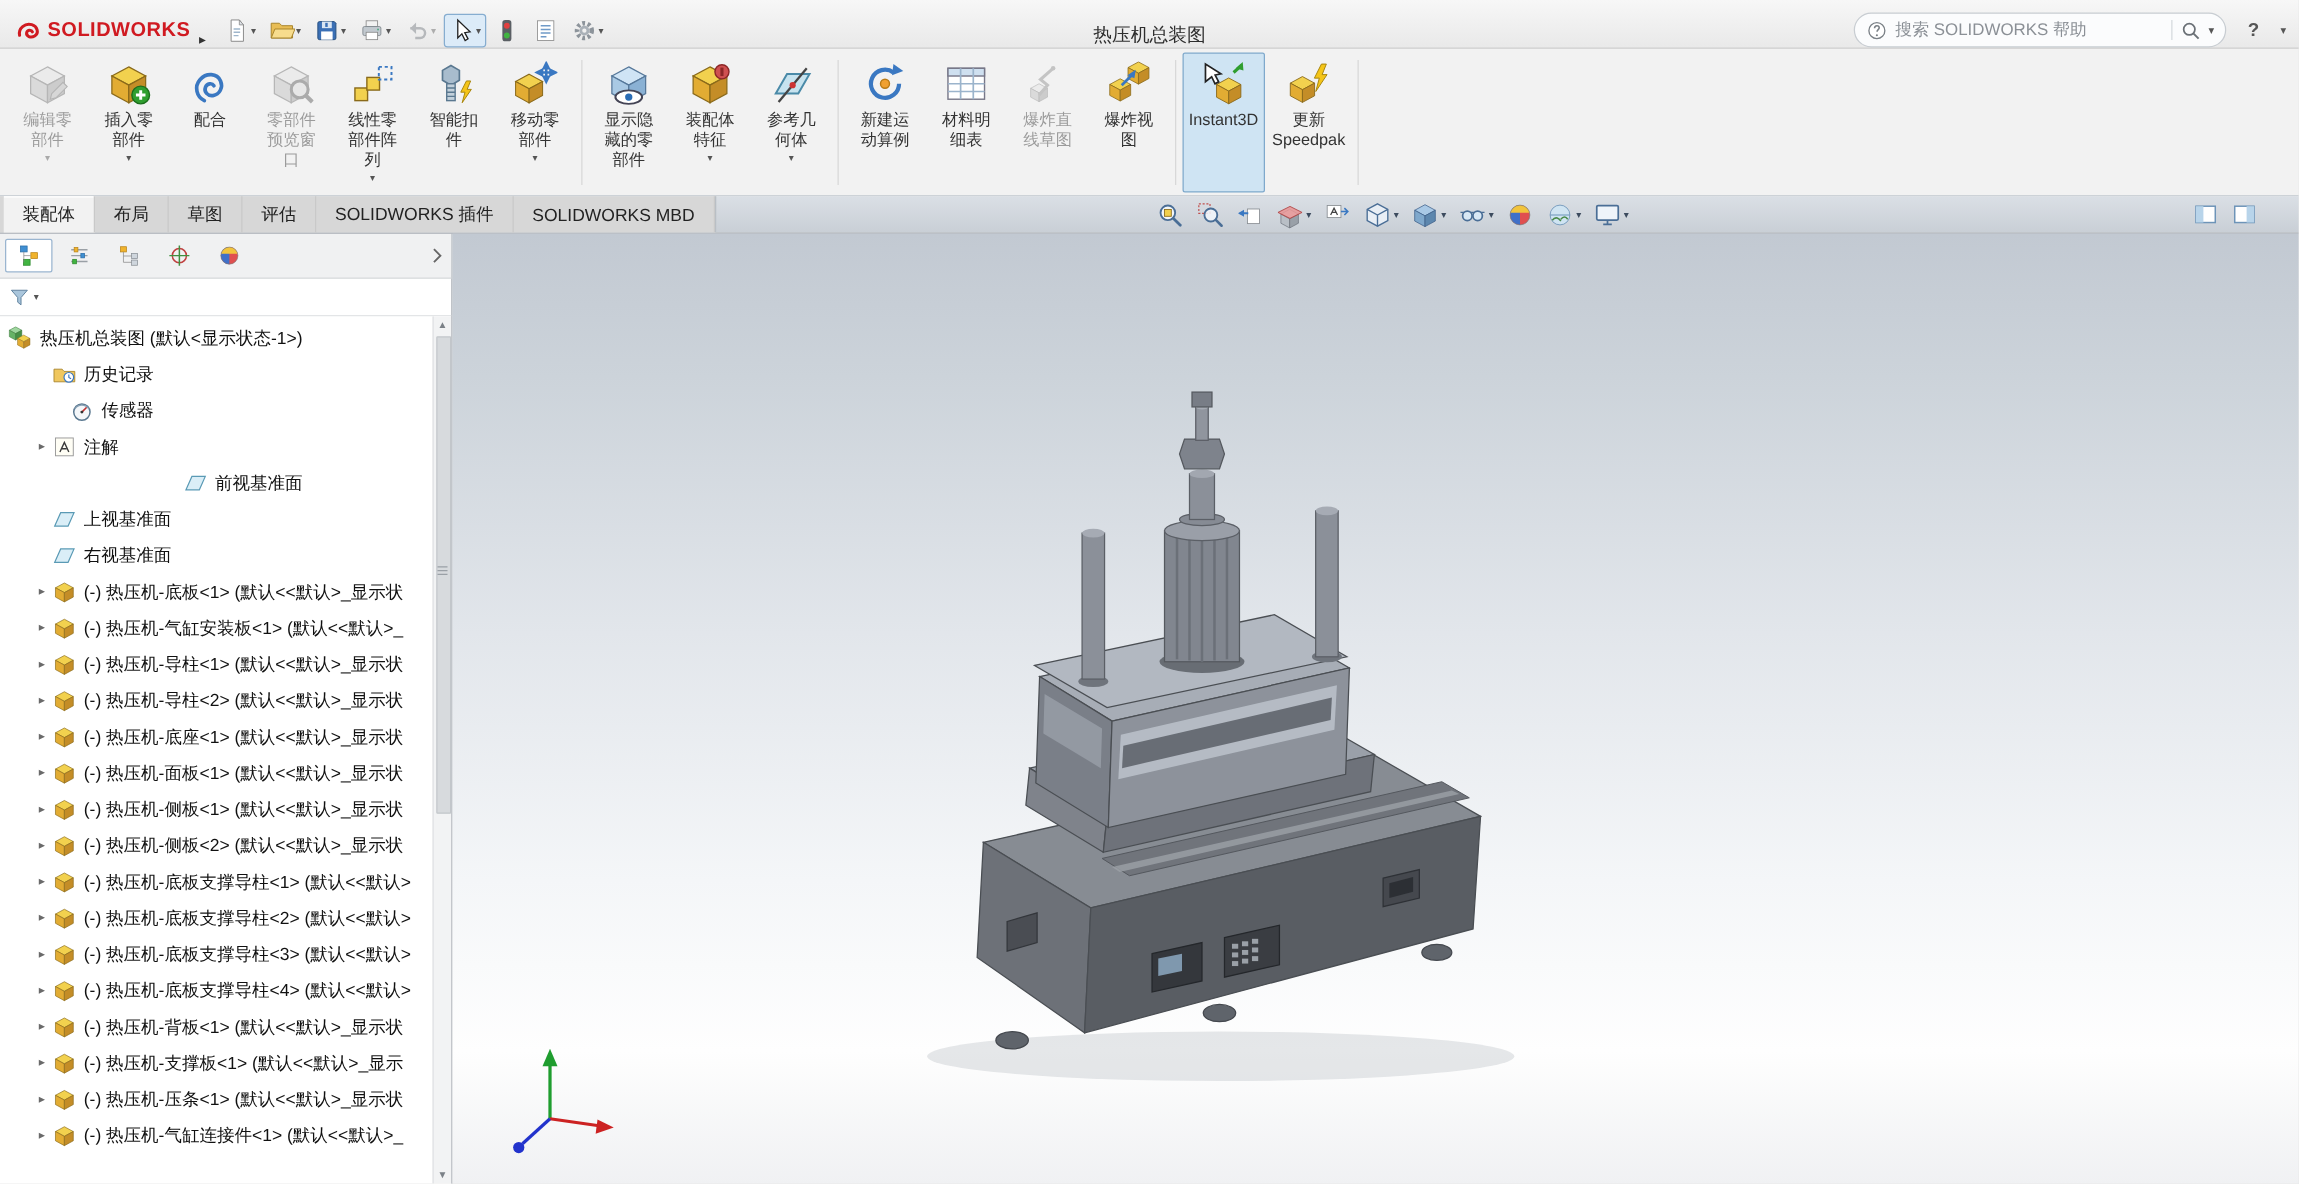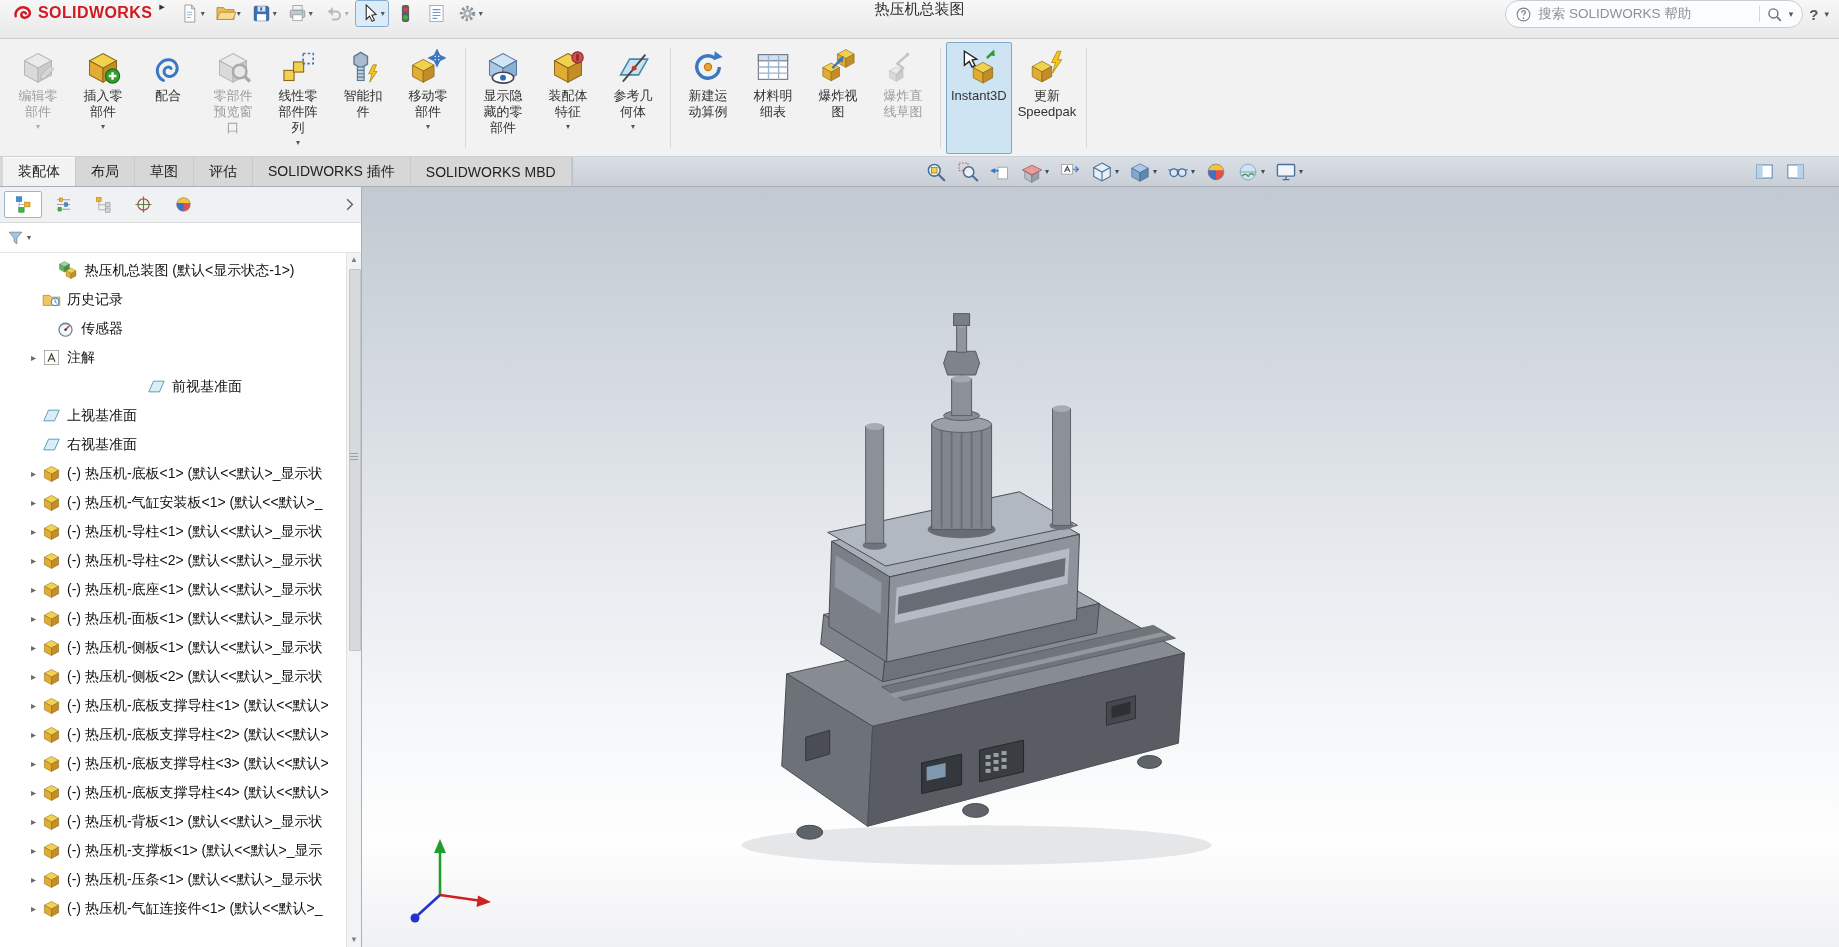--- a/index.html
+++ b/index.html
@@ -1,35 +1,35 @@
 <!DOCTYPE html>
 <html><head>
 <meta charset="utf-8">
 <style>
   html,body{margin:0;padding:0}
   body{width:1839px;height:947px;overflow:hidden;font-family:"Liberation Sans","DejaVu Sans",sans-serif;font-size:14px;color:#222;background:#e8e8e8}
   .app{display:flex;flex-direction:column;width:1839px;height:947px}
   svg{display:block}
 
   
-  .titlebar{height:38px;flex:0 0 38px;background:linear-gradient(#f7f7f7,#e9e9e9);border-bottom:1px solid #cfcfcf;display:flex;align-items:flex-start;padding:0 10px;position:relative}
+  .titlebar{height:38px;flex:0 0 38px;background:linear-gradient(#f7f7f7,#e9e9e9);border-bottom:1px solid #cfcfcf;display:flex;align-items:flex-end;padding:0 10px;position:relative}
   .logo{display:flex;align-items:center;gap:2px}
   .swirl{width:26px;height:26px}
   .swirl svg{width:100%;height:100%}
   .brand{color:#d01a21;font-weight:bold;font-size:16px;letter-spacing:.4px}
   .menuarrow{margin:0 10px 0 7px;color:#333;font-size:11px;cursor:pointer}
   .qat{display:flex;align-items:center;gap:2px}
   .qbtn{display:flex;align-items:center;padding:2px 3px;border:1px solid transparent;border-radius:3px;cursor:pointer}
   .qic{width:21px;height:21px;display:block}
   .qic svg{width:100%;height:100%}
   .qdd{font-size:8px;color:#555;margin-left:1px}
   .qbtn.disabled{opacity:.42;filter:grayscale(.9)}
   .qbtn.pressed{background:#dcebf8;border-color:#86add0}
   .doctitle{position:absolute;left:50%;transform:translateX(-50%);font-size:15px;color:#2e2e2e;white-space:nowrap}
-  .tright{position:absolute;right:10px;display:flex;align-items:center;gap:6px}
+  .tright{position:absolute;right:10px;display:flex;align-items:center;gap:17px}
   .searchbox{display:flex;align-items:center;gap:6px;background:#fbfcfd;border:1px solid #c8cdd2;border-radius:14px;height:26px;padding:0 9px;width:278px}
   .sic{width:17px;height:17px;display:block}
   .sic svg{width:100%;height:100%}
   .sph{color:#8b9096;font-size:13.5px;flex:1;white-space:nowrap;overflow:hidden}
   .sdiv{width:1px;height:16px;background:#d5d9dd}
   .helpq{color:#555;font-size:15px;font-weight:bold;cursor:pointer}
   .tdd{color:#555;font-size:9px;cursor:pointer}
 
   
   .ribbon{height:112px;flex:0 0 112px;background:#f2f2f2;border-bottom:1px solid #cdd2d7;display:flex;align-items:stretch;padding:3px 6px 2px;gap:1px}
@@ -395,57 +395,57 @@
             <rect x="3" y="5" width="26" height="22" fill="#fff" stroke="#778"></rect>
             <rect x="3" y="5" width="26" height="5.5" fill="#cfe0f0" stroke="#778"></rect>
             <path d="M3 16h26M3 21.5h26M12 5v22M21 5v22" stroke="#9bb4cc" stroke-width="1.2"></path>
           </svg>
         </span>
         <div class="rlb">
           <div>材料明</div>
           <div>细表</div>
         </div>
       </div>
+      <div class="rbtn disabled">
+        <span class="ric">
+          <svg viewBox="0 0 32 32" xmlns="http://www.w3.org/2000/svg">
+            <g transform="translate(2,14) scale(0.5)">
+              <polygon points="16,4 28,10.5 16,17 4,10.5" fill="#dfe3e8" stroke="#6a7078" stroke-width="0.9"></polygon>
+              <polygon points="4,10.5 16,17 16,29.5 4,23" fill="#b9bfc6" stroke="#6a7078" stroke-width="0.9"></polygon>
+              <polygon points="16,17 28,10.5 28,23 16,29.5" fill="#99a0a8" stroke="#6a7078" stroke-width="0.9"></polygon>
+            </g>
+            <path d="M10 24l6-7-5-4 9-8" stroke="#8a8f94" stroke-width="2.2" fill="none"></path>
+            <circle cx="20" cy="5" r="1.6" fill="#8a8f94"></circle>
+          </svg>
+        </span>
+        <div class="rlb">
+          <div>爆炸直</div>
+          <div>线草图</div>
+        </div>
+      </div>
       <div class="rbtn">
         <span class="ric">
           <svg viewBox="0 0 32 32" xmlns="http://www.w3.org/2000/svg">
             <g transform="translate(0,10) scale(0.62)">
               <polygon points="16,4 28,10.5 16,17 4,10.5" fill="#f2d14e" stroke="#8a6a1a" stroke-width="0.9"></polygon>
               <polygon points="4,10.5 16,17 16,29.5 4,23" fill="#e2ac33" stroke="#8a6a1a" stroke-width="0.9"></polygon>
               <polygon points="16,17 28,10.5 28,23 16,29.5" fill="#c48d27" stroke="#8a6a1a" stroke-width="0.9"></polygon>
             </g>
             <g transform="translate(13,-2) scale(0.62)">
               <polygon points="16,4 28,10.5 16,17 4,10.5" fill="#f2d14e" stroke="#8a6a1a" stroke-width="0.9"></polygon>
               <polygon points="4,10.5 16,17 16,29.5 4,23" fill="#e2ac33" stroke="#8a6a1a" stroke-width="0.9"></polygon>
               <polygon points="16,17 28,10.5 28,23 16,29.5" fill="#c48d27" stroke="#8a6a1a" stroke-width="0.9"></polygon>
             </g>
             <path d="M11 17l8-8" stroke="#3a78c2" stroke-width="2"></path>
             <polygon points="21,6 20,12 15,10" fill="#3a78c2"></polygon>
           </svg>
         </span>
         <div class="rlb">
           <div>爆炸视</div>
           <div>图</div>
-        </div>
-      </div>
-      <div class="rbtn disabled">
-        <span class="ric">
-          <svg viewBox="0 0 32 32" xmlns="http://www.w3.org/2000/svg">
-            <g transform="translate(2,14) scale(0.5)">
-              <polygon points="16,4 28,10.5 16,17 4,10.5" fill="#dfe3e8" stroke="#6a7078" stroke-width="0.9"></polygon>
-              <polygon points="4,10.5 16,17 16,29.5 4,23" fill="#b9bfc6" stroke="#6a7078" stroke-width="0.9"></polygon>
-              <polygon points="16,17 28,10.5 28,23 16,29.5" fill="#99a0a8" stroke="#6a7078" stroke-width="0.9"></polygon>
-            </g>
-            <path d="M10 24l6-7-5-4 9-8" stroke="#8a8f94" stroke-width="2.2" fill="none"></path>
-            <circle cx="20" cy="5" r="1.6" fill="#8a8f94"></circle>
-          </svg>
-        </span>
-        <div class="rlb">
-          <div>爆炸直</div>
-          <div>线草图</div>
         </div>
       </div>
       <div class="rsep"></div>
       <div class="rbtn active">
         <span class="ric">
           <svg viewBox="0 0 32 32" xmlns="http://www.w3.org/2000/svg">
             <g transform="translate(8,9) scale(0.72)">
               <polygon points="16,4 28,10.5 16,17 4,10.5" fill="#f2d14e" stroke="#8a6a1a" stroke-width="0.9"></polygon>
               <polygon points="4,10.5 16,17 16,29.5 4,23" fill="#e2ac33" stroke="#8a6a1a" stroke-width="0.9"></polygon>
               <polygon points="16,17 28,10.5 28,23 16,29.5" fill="#c48d27" stroke="#8a6a1a" stroke-width="0.9"></polygon>
@@ -677,21 +677,21 @@
       <div class="filterrow">
         <span class="fic">
             <svg viewBox="0 0 32 32" xmlns="http://www.w3.org/2000/svg">
               <path d="M4 6h24l-9.5 11v11l-5-4v-7z" fill="#aac6dc" stroke="#5a7d9a" stroke-width="1.4"></path>
             </svg>
           </span>
         <span class="fdd">▾</span>
       </div>
       <div class="treewrap">
         <div class="tree">
-            <div class="trow" style="padding-left: 6px; justify-content: center;">
+            <div class="trow" style="padding-left: 6px;">
               <span class="ticon">
                 <svg viewBox="0 0 32 32" xmlns="http://www.w3.org/2000/svg">
                   <g transform="translate(-2,-2) scale(0.7)">
                     <polygon points="16,4 28,10.5 16,17 4,10.5" fill="#9fd69f" stroke="#2f6f2f" stroke-width="0.9"></polygon>
                     <polygon points="4,10.5 16,17 16,29.5 4,23" fill="#66b266" stroke="#2f6f2f" stroke-width="0.9"></polygon>
                     <polygon points="16,17 28,10.5 28,23 16,29.5" fill="#478f47" stroke="#2f6f2f" stroke-width="0.9"></polygon>
                   </g>
                   <g transform="translate(9,9) scale(0.7)">
                     <polygon points="16,4 28,10.5 16,17 4,10.5" fill="#f2d14e" stroke="#8a6a1a" stroke-width="0.9"></polygon>
                     <polygon points="4,10.5 16,17 16,29.5 4,23" fill="#e2ac33" stroke="#8a6a1a" stroke-width="0.9"></polygon>

